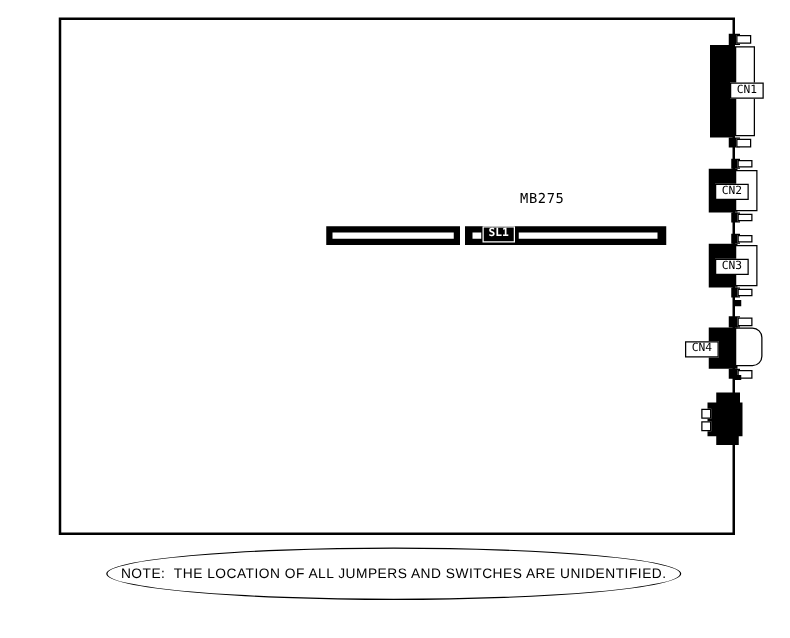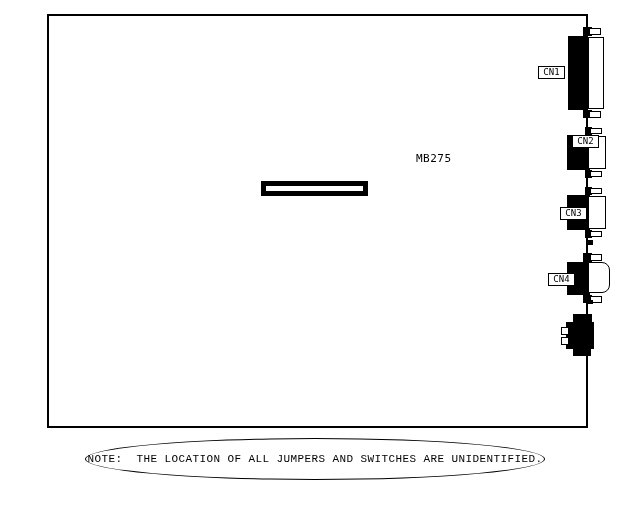--- a/index.html
+++ b/index.html
@@ -35,37 +35,37 @@
   .clabel{
     position:absolute;background:#fff;border:1px solid #000;box-sizing:border-box;
     font-size:9px;line-height:11px;text-align:center;
     font-family:"DejaVu Sans Mono",monospace;z-index:5;
   }
   
   .cn1-tab-b{left:583px;top:27px;width:9px;height:9px;}
   .cn1-tab-w{left:589px;top:28px;width:12px;height:7px;}
   .cn1-body{left:568px;top:36px;width:20px;height:74px;}
   .cn1-face{left:588px;top:37px;width:16px;height:72px;}
-  .cn1-label{left:538px;top:66px;width:27px;height:13px;}
+  .cn1-label{left:584px;top:66px;width:27px;height:13px;}
   .cn1-tab-b2{left:583px;top:110px;width:9px;height:8px;}
   .cn1-tab-w2{left:589px;top:111px;width:12px;height:7px;}
   
   .cn2-tab-b{left:585px;top:127px;width:7px;height:8px;}
   .cn2-tab-w{left:590px;top:128px;width:12px;height:6px;}
   .cn2-body{left:567px;top:135px;width:23px;height:35px;}
   .cn2-face{left:588px;top:136px;width:18px;height:33px;}
-  .cn2-label{left:572px;top:135px;width:27px;height:13px;}
+  .cn2-label{left:572px;top:147px;width:27px;height:13px;}
   .cn2-tab-b2{left:585px;top:170px;width:7px;height:8px;}
   .cn2-tab-w2{left:590px;top:171px;width:12px;height:6px;}
   
   .cn3-tab-b{left:585px;top:187px;width:7px;height:8px;}
   .cn3-tab-w{left:590px;top:188px;width:12px;height:6px;}
   .cn3-body{left:567px;top:195px;width:23px;height:35px;}
   .cn3-face{left:588px;top:196px;width:18px;height:33px;}
-  .cn3-label{left:560px;top:207px;width:27px;height:13px;}
+  .cn3-label{left:572px;top:207px;width:27px;height:13px;}
   .cn3-tab-b2{left:585px;top:230px;width:7px;height:8px;}
   .cn3-tab-w2{left:590px;top:231px;width:12px;height:6px;}
   
   .cn4-nub{left:587px;top:240px;width:6px;height:5px;}
   .cn4-tab-b{left:583px;top:253px;width:9px;height:9px;}
   .cn4-tab-w{left:590px;top:254px;width:12px;height:7px;}
   .cn4-body{left:567px;top:262px;width:23px;height:33px;}
   .cn4-face{left:588px;top:262px;width:22px;height:31px;border-radius:0 8px 8px 0;}
   .cn4-label{left:548px;top:273px;width:27px;height:13px;}
   .cn4-tab-b2{left:583px;top:295px;width:9px;height:8px;}
@@ -78,36 +78,41 @@
   .kb-hole1{left:561px;top:327px;width:8px;height:8px;}
   .kb-hole2{left:561px;top:337px;width:8px;height:8px;}
   
   .note-ellipse{
     position:absolute;left:85px;top:438px;width:460px;height:42px;
     border:1px solid #000;border-radius:50%;background:#fff;box-sizing:border-box;
     display:flex;align-items:center;justify-content:center;
   }
   .note-text{
     font-size:11px;letter-spacing:0.4px;white-space:pre;
-    font-family:Liberation Mono, monospace;
+    font-family:Liberation Sans, sans-serif;
   }
 </style>
 </head>
 <body>
 
 <div id="stage">
 
   <div class="board"></div>
 
   <div class="model">MB275</div>
 
   <div class="slot-left">
     <div class="stripe"></div>
   </div>
 
+  <div class="slot-right">
+    <div class="dash"></div>
+    <div class="sl1">SL1</div>
+    <div class="stripe"></div>
+  </div>
 
   <div>
     <div class="blk cn1-tab-b"></div>
     <div class="wht cn1-tab-w"></div>
     <div class="blk cn1-body"></div>
     <div class="wht cn1-face"></div>
     <div class="clabel cn1-label">CN1</div>
     <div class="blk cn1-tab-b2"></div>
     <div class="wht cn1-tab-w2"></div>
   </div>

